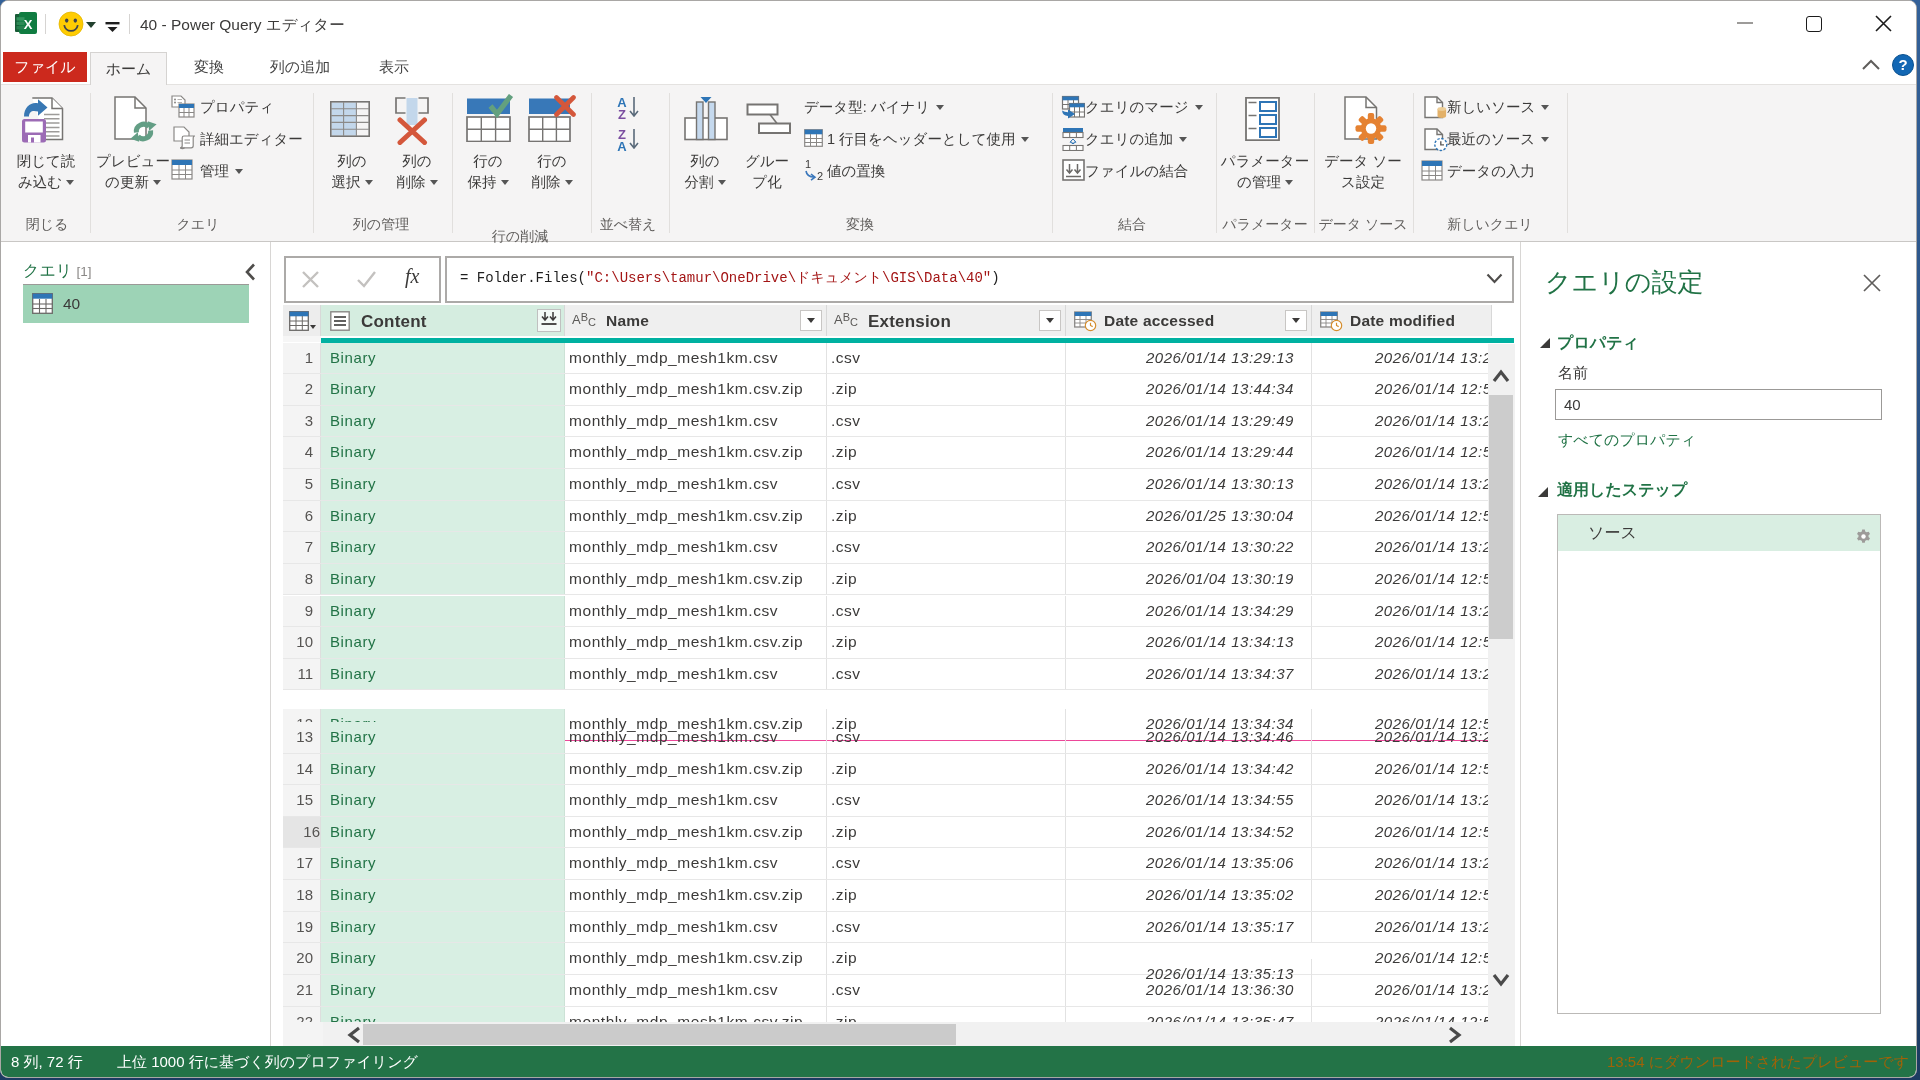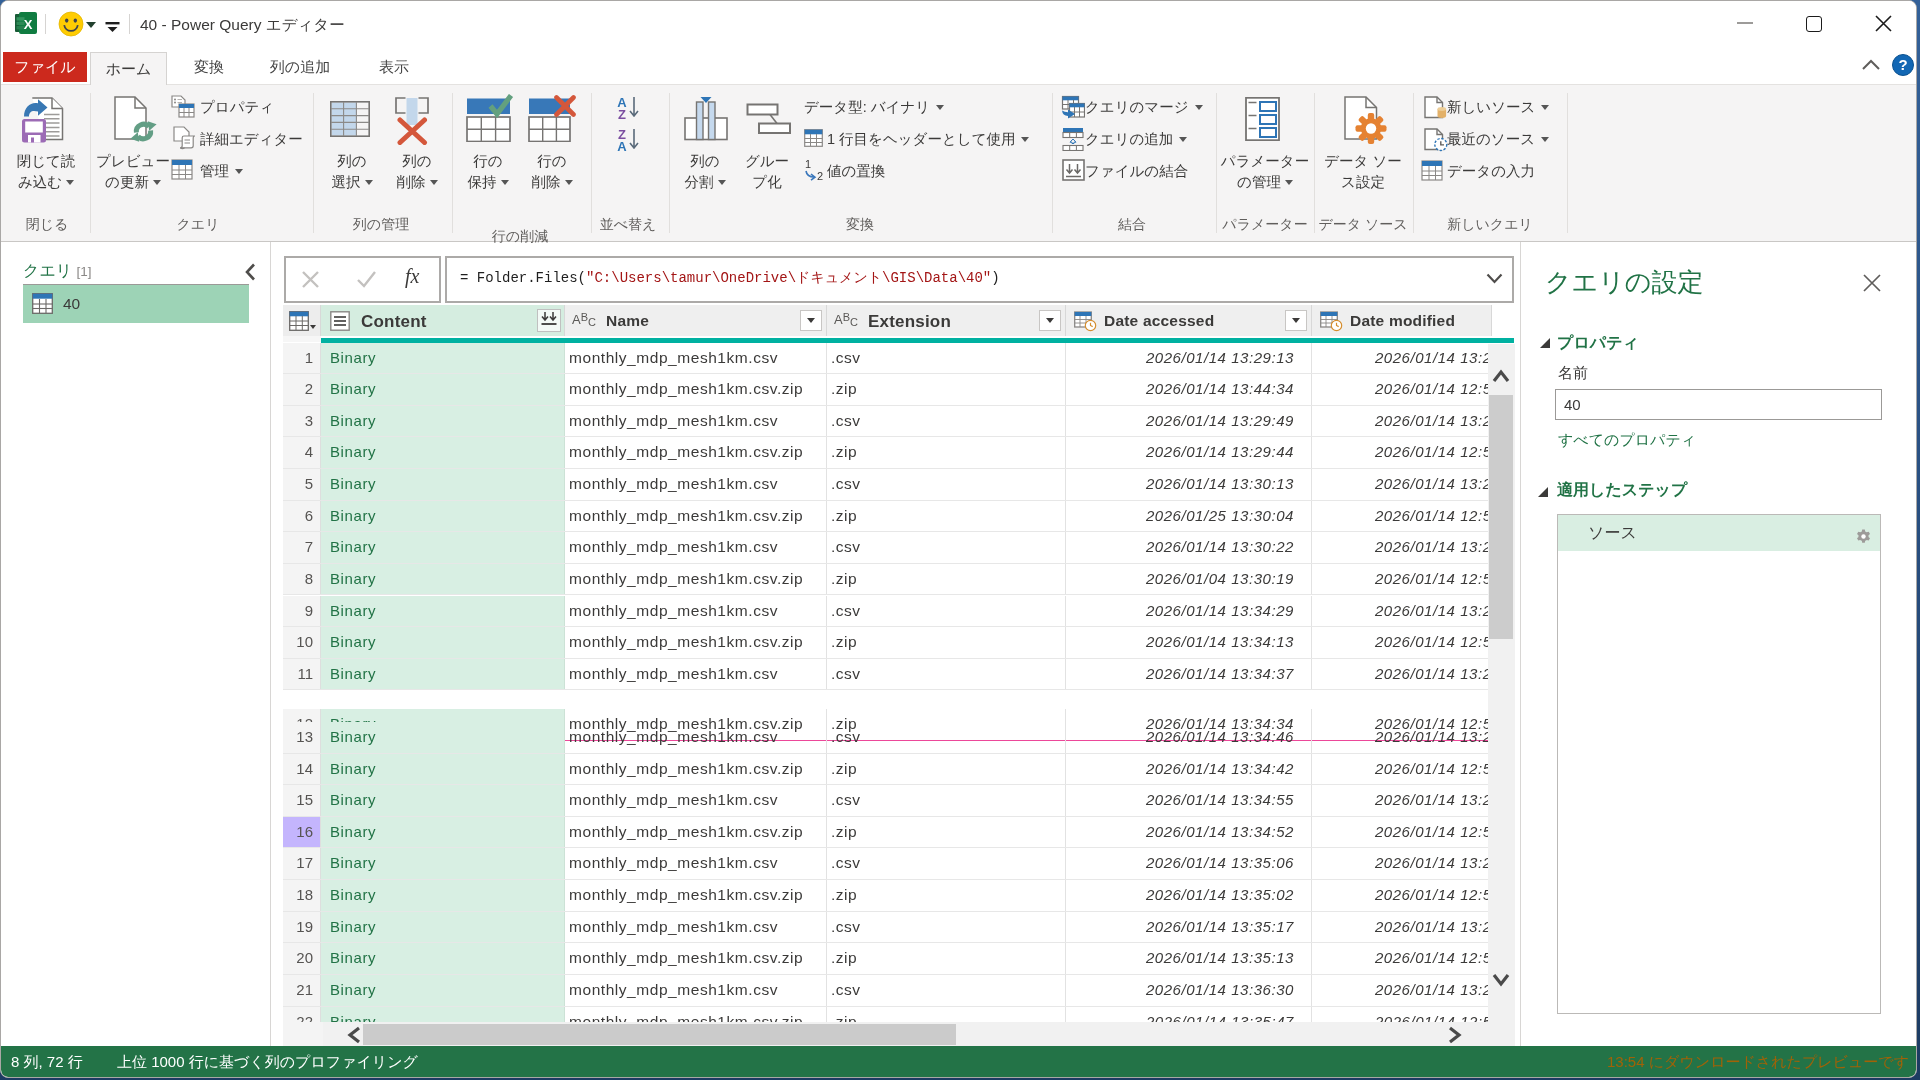--- a/index.html
+++ b/index.html
@@ -518,21 +518,21 @@
 </div>
       <div style="position:absolute;left:0;top:443.2px;width:1209px;height:31.62px;border-bottom:1px solid #E7E7E7;box-sizing:border-box;">
 <div style="position:absolute;left:0;top:0;width:38px;height:100%;background:#F4F4F4;border-right:1px solid #DEDEDE;box-sizing:border-box;font-size:15px;color:#565452;text-align:right;line-height:30px;padding-right:7px;box-sizing:border-box;">15</div>
 <div style="position:absolute;left:38px;top:0;width:244px;height:100%;background:#D8EFE3;border-right:1px solid #CCE2D6;box-sizing:border-box;font-size:15px;letter-spacing:0.6px;color:#217346;line-height:30px;padding-left:9px;">Binary</div>
 <div style="position:absolute;left:282px;top:0;width:262px;height:100%;border-right:1px solid #E2E2E2;box-sizing:border-box;font-size:15.5px;letter-spacing:0.55px;color:#3b3a39;line-height:30px;padding-left:4px;">monthly_mdp_mesh1km.csv</div>
 <div style="position:absolute;left:544px;top:0;width:239px;height:100%;border-right:1px solid #E2E2E2;box-sizing:border-box;font-size:15.5px;letter-spacing:0.5px;color:#3b3a39;line-height:30px;padding-left:4px;">.csv</div>
 <div style="position:absolute;left:783px;top:0;width:246px;height:100%;border-right:1px solid #E2E2E2;box-sizing:border-box;font-size:15px;color:#3b3a39;font-style:italic;letter-spacing:0.55px;text-align:right;line-height:30px;padding-right:17px;box-sizing:border-box;">2026/01/14 13:34:55</div>
 <div style="position:absolute;left:1029px;top:0;width:225px;height:100%;font-size:15px;color:#3b3a39;font-style:italic;letter-spacing:0.55px;text-align:right;line-height:30px;padding-right:14px;box-sizing:border-box;">2026/01/14 13:29:12</div>
 </div>
       <div style="position:absolute;left:0;top:474.8px;width:1209px;height:31.62px;border-bottom:1px solid #E7E7E7;box-sizing:border-box;">
-<div style="position:absolute;left:0;top:0;width:38px;height:100%;background:#c4b5fd;border-right:1px solid #DEDEDE;box-sizing:border-box;font-size:15px;color:#565452;text-align:right;line-height:30px;padding-right:7px;box-sizing:border-box;">16</div>
+<div style="position:absolute;left:0;top:0;width:38px;height:100%;background:#e5e5e5;border-right:1px solid #DEDEDE;box-sizing:border-box;font-size:15px;color:#565452;text-align:right;line-height:30px;box-sizing:border-box;">16</div>
 <div style="position:absolute;left:38px;top:0;width:244px;height:100%;background:#D8EFE3;border-right:1px solid #CCE2D6;box-sizing:border-box;font-size:15px;letter-spacing:0.6px;color:#217346;line-height:30px;padding-left:9px;">Binary</div>
 <div style="position:absolute;left:282px;top:0;width:262px;height:100%;border-right:1px solid #E2E2E2;box-sizing:border-box;font-size:15.5px;letter-spacing:0.55px;color:#3b3a39;line-height:30px;padding-left:4px;">monthly_mdp_mesh1km.csv.zip</div>
 <div style="position:absolute;left:544px;top:0;width:239px;height:100%;border-right:1px solid #E2E2E2;box-sizing:border-box;font-size:15.5px;letter-spacing:0.5px;color:#3b3a39;line-height:30px;padding-left:4px;">.zip</div>
 <div style="position:absolute;left:783px;top:0;width:246px;height:100%;border-right:1px solid #E2E2E2;box-sizing:border-box;font-size:15px;color:#3b3a39;font-style:italic;letter-spacing:0.55px;text-align:right;line-height:30px;padding-right:17px;box-sizing:border-box;">2026/01/14 13:34:52</div>
 <div style="position:absolute;left:1029px;top:0;width:225px;height:100%;font-size:15px;color:#3b3a39;font-style:italic;letter-spacing:0.55px;text-align:right;line-height:30px;padding-right:14px;box-sizing:border-box;">2026/01/14 12:59:55</div>
 </div>
       <div style="position:absolute;left:0;top:506.4px;width:1209px;height:31.62px;border-bottom:1px solid #E7E7E7;box-sizing:border-box;">
 <div style="position:absolute;left:0;top:0;width:38px;height:100%;background:#F4F4F4;border-right:1px solid #DEDEDE;box-sizing:border-box;font-size:15px;color:#565452;text-align:right;line-height:30px;padding-right:7px;box-sizing:border-box;">17</div>
 <div style="position:absolute;left:38px;top:0;width:244px;height:100%;background:#D8EFE3;border-right:1px solid #CCE2D6;box-sizing:border-box;font-size:15px;letter-spacing:0.6px;color:#217346;line-height:30px;padding-left:9px;">Binary</div>
 <div style="position:absolute;left:282px;top:0;width:262px;height:100%;border-right:1px solid #E2E2E2;box-sizing:border-box;font-size:15.5px;letter-spacing:0.55px;color:#3b3a39;line-height:30px;padding-left:4px;">monthly_mdp_mesh1km.csv</div>
@@ -554,21 +554,21 @@
 <div style="position:absolute;left:282px;top:0;width:262px;height:100%;border-right:1px solid #E2E2E2;box-sizing:border-box;font-size:15.5px;letter-spacing:0.55px;color:#3b3a39;line-height:30px;padding-left:4px;">monthly_mdp_mesh1km.csv</div>
 <div style="position:absolute;left:544px;top:0;width:239px;height:100%;border-right:1px solid #E2E2E2;box-sizing:border-box;font-size:15.5px;letter-spacing:0.5px;color:#3b3a39;line-height:30px;padding-left:4px;">.csv</div>
 <div style="position:absolute;left:783px;top:0;width:246px;height:100%;border-right:1px solid #E2E2E2;box-sizing:border-box;font-size:15px;color:#3b3a39;font-style:italic;letter-spacing:0.55px;text-align:right;line-height:30px;padding-right:17px;box-sizing:border-box;">2026/01/14 13:35:17</div>
 <div style="position:absolute;left:1029px;top:0;width:225px;height:100%;font-size:15px;color:#3b3a39;font-style:italic;letter-spacing:0.55px;text-align:right;line-height:30px;padding-right:14px;box-sizing:border-box;">2026/01/14 13:29:14</div>
 </div>
       <div style="position:absolute;left:0;top:601.3px;width:1209px;height:31.62px;border-bottom:1px solid #E7E7E7;box-sizing:border-box;">
 <div style="position:absolute;left:0;top:0;width:38px;height:100%;background:#F4F4F4;border-right:1px solid #DEDEDE;box-sizing:border-box;font-size:15px;color:#565452;text-align:right;line-height:30px;padding-right:7px;box-sizing:border-box;">20</div>
 <div style="position:absolute;left:38px;top:0;width:244px;height:100%;background:#D8EFE3;border-right:1px solid #CCE2D6;box-sizing:border-box;font-size:15px;letter-spacing:0.6px;color:#217346;line-height:30px;padding-left:9px;">Binary</div>
 <div style="position:absolute;left:282px;top:0;width:262px;height:100%;border-right:1px solid #E2E2E2;box-sizing:border-box;font-size:15.5px;letter-spacing:0.55px;color:#3b3a39;line-height:30px;padding-left:4px;">monthly_mdp_mesh1km.csv.zip</div>
 <div style="position:absolute;left:544px;top:0;width:239px;height:100%;border-right:1px solid #E2E2E2;box-sizing:border-box;font-size:15.5px;letter-spacing:0.5px;color:#3b3a39;line-height:30px;padding-left:4px;">.zip</div>
-<div style="position:absolute;left:783px;top:0;width:246px;height:100%;border-right:1px solid #E2E2E2;box-sizing:border-box;font-size:15px;color:#3b3a39;font-style:italic;letter-spacing:0.55px;text-align:right;line-height:30px;padding-right:17px;box-sizing:border-box;">2026/01/14 13:35:13</div>
+<div style="position:absolute;left:783px;top:16px;width:246px;height:100%;border-right:1px solid #E2E2E2;box-sizing:border-box;font-size:15px;color:#3b3a39;font-style:italic;letter-spacing:0.55px;text-align:right;line-height:30px;padding-right:17px;box-sizing:border-box;">2026/01/14 13:35:13</div>
 <div style="position:absolute;left:1029px;top:0;width:225px;height:100%;font-size:15px;color:#3b3a39;font-style:italic;letter-spacing:0.55px;text-align:right;line-height:30px;padding-right:14px;box-sizing:border-box;">2026/01/14 12:59:57</div>
 </div>
       <div style="position:absolute;left:0;top:632.9px;width:1209px;height:31.62px;border-bottom:1px solid #E7E7E7;box-sizing:border-box;">
 <div style="position:absolute;left:0;top:0;width:38px;height:100%;background:#F4F4F4;border-right:1px solid #DEDEDE;box-sizing:border-box;font-size:15px;color:#565452;text-align:right;line-height:30px;padding-right:7px;box-sizing:border-box;">21</div>
 <div style="position:absolute;left:38px;top:0;width:244px;height:100%;background:#D8EFE3;border-right:1px solid #CCE2D6;box-sizing:border-box;font-size:15px;letter-spacing:0.6px;color:#217346;line-height:30px;padding-left:9px;">Binary</div>
 <div style="position:absolute;left:282px;top:0;width:262px;height:100%;border-right:1px solid #E2E2E2;box-sizing:border-box;font-size:15.5px;letter-spacing:0.55px;color:#3b3a39;line-height:30px;padding-left:4px;">monthly_mdp_mesh1km.csv</div>
 <div style="position:absolute;left:544px;top:0;width:239px;height:100%;border-right:1px solid #E2E2E2;box-sizing:border-box;font-size:15.5px;letter-spacing:0.5px;color:#3b3a39;line-height:30px;padding-left:4px;">.csv</div>
 <div style="position:absolute;left:783px;top:0;width:246px;height:100%;border-right:1px solid #E2E2E2;box-sizing:border-box;font-size:15px;color:#3b3a39;font-style:italic;letter-spacing:0.55px;text-align:right;line-height:30px;padding-right:17px;box-sizing:border-box;">2026/01/14 13:36:30</div>
 <div style="position:absolute;left:1029px;top:0;width:225px;height:100%;font-size:15px;color:#3b3a39;font-style:italic;letter-spacing:0.55px;text-align:right;line-height:30px;padding-right:14px;box-sizing:border-box;">2026/01/14 13:29:10</div>
 </div>

